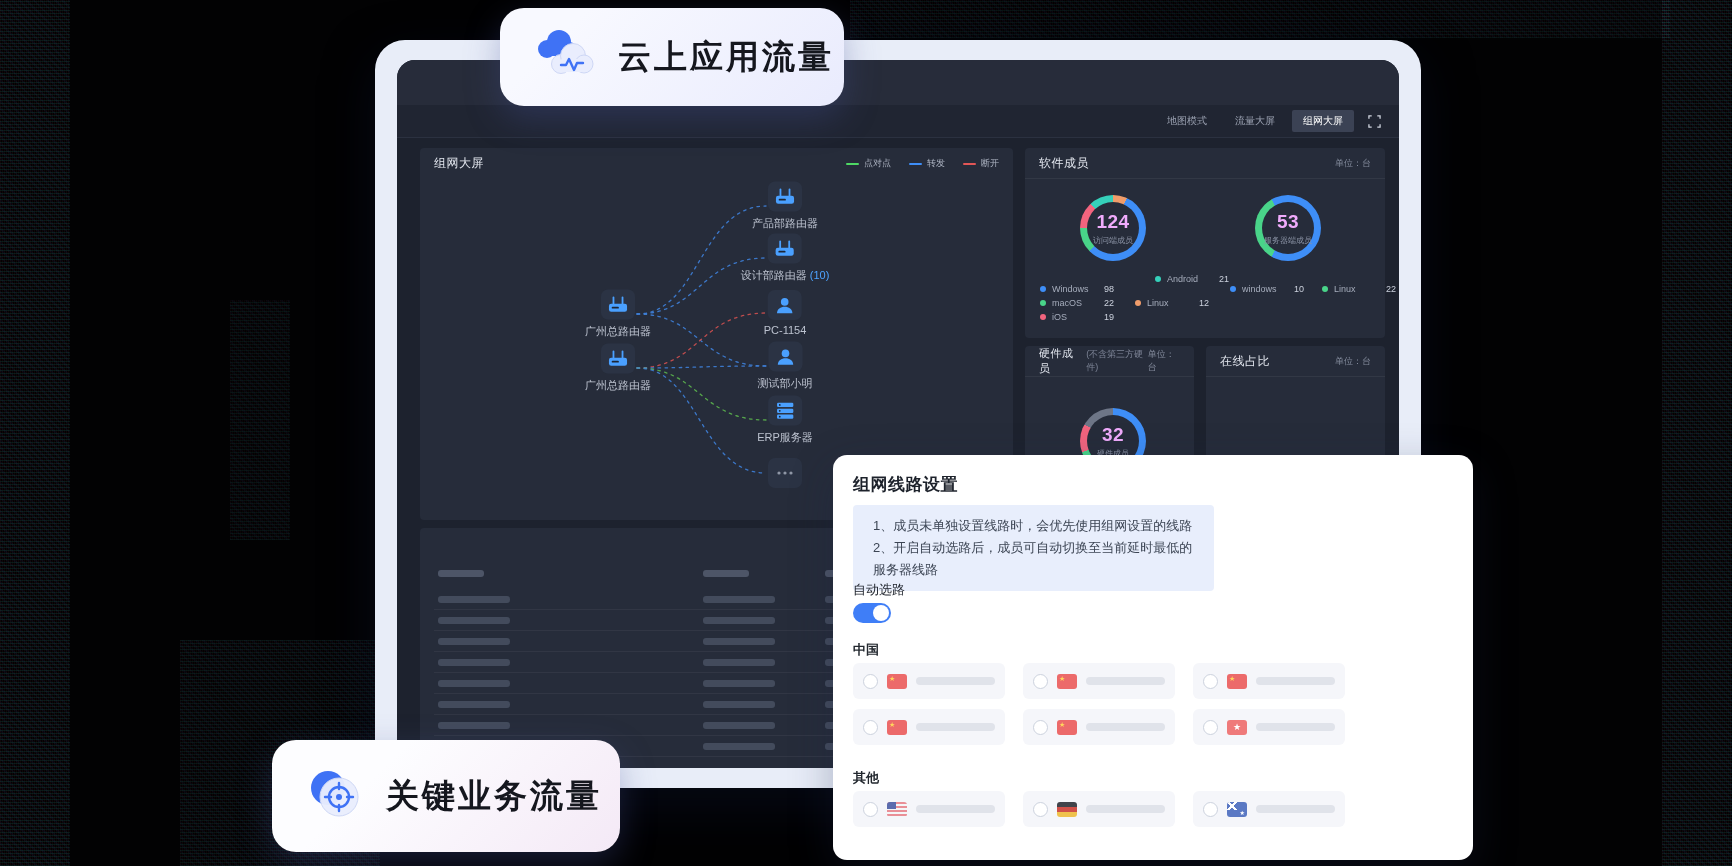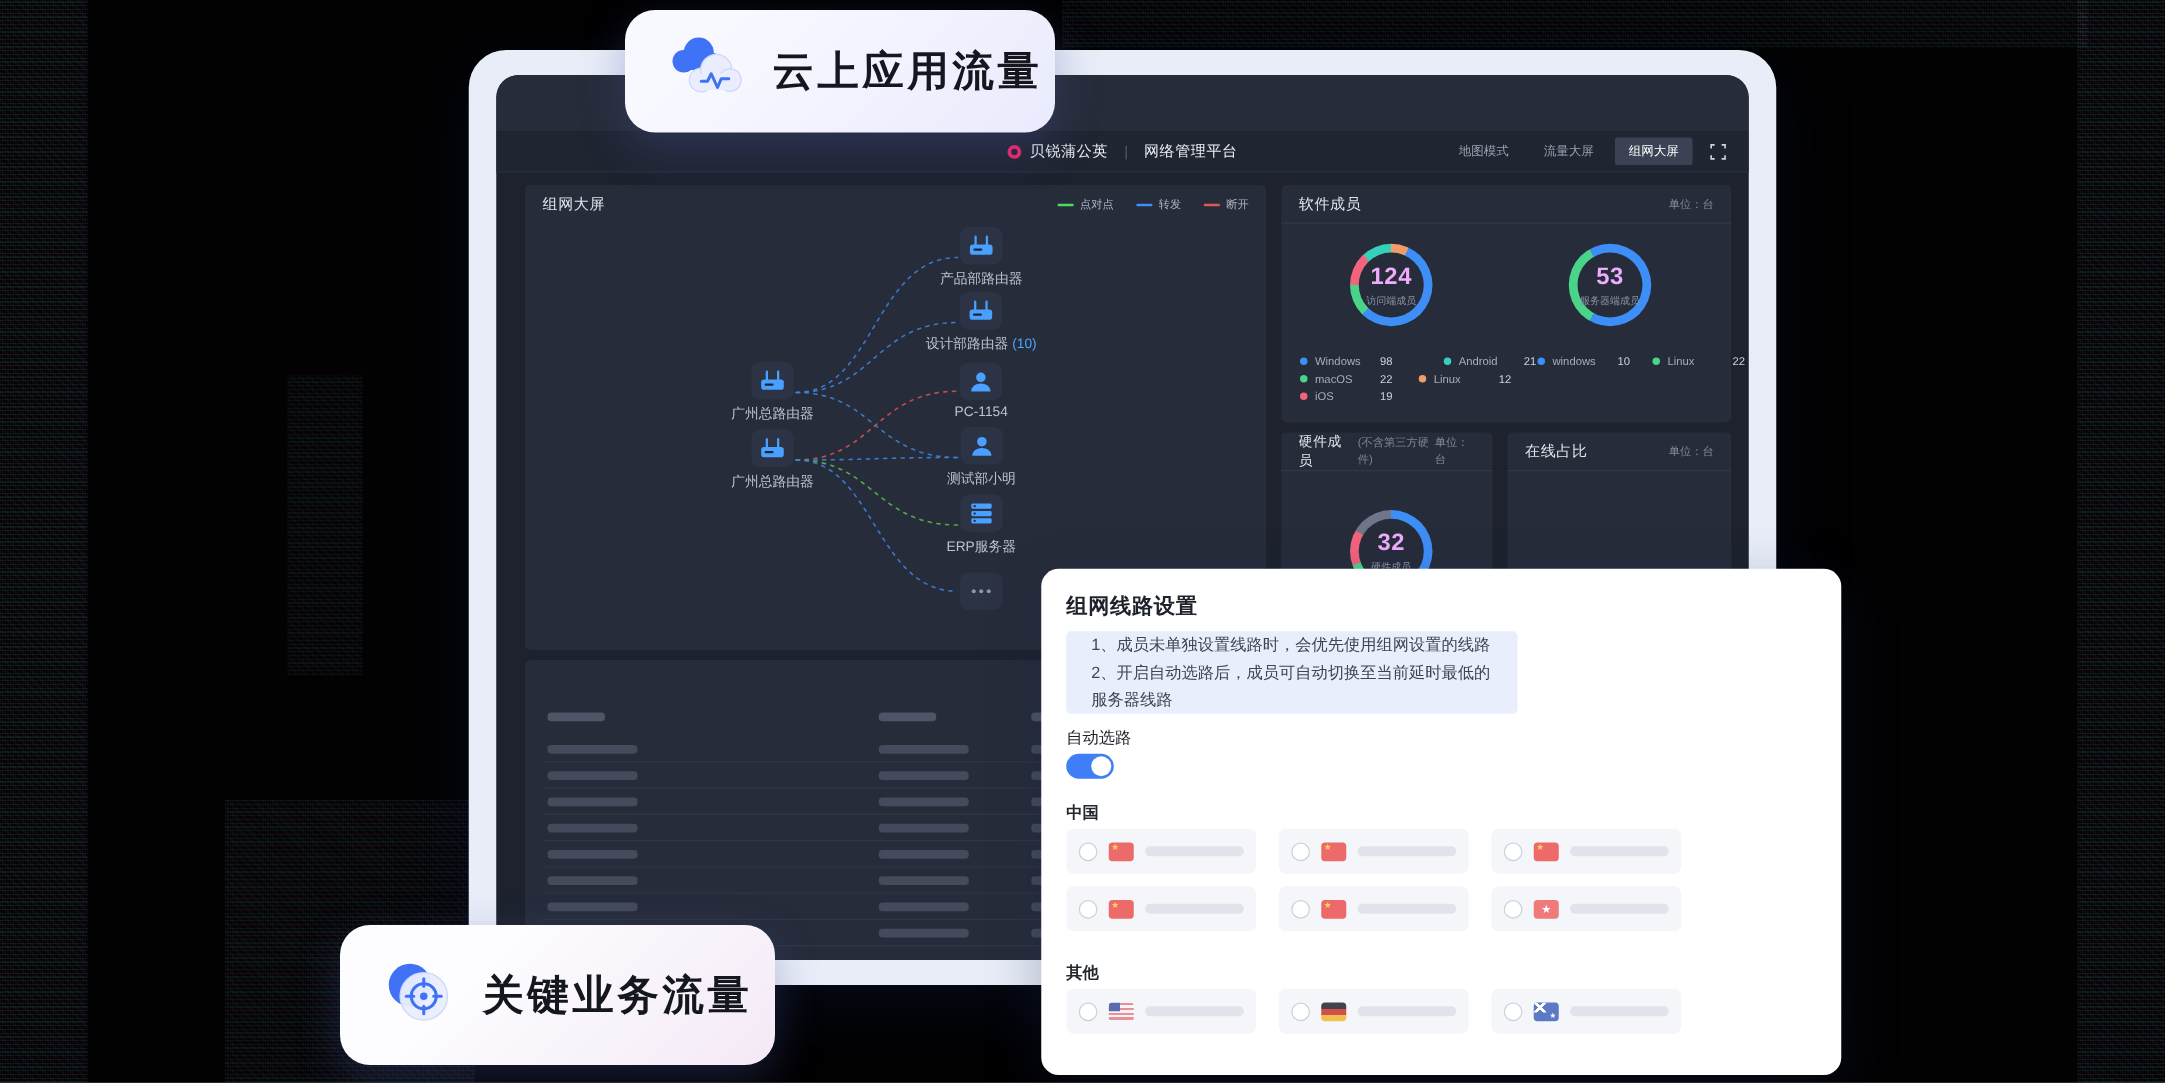--- a/index.html
+++ b/index.html
@@ -56,21 +56,21 @@
   .leg-val{font-size:9px;color:#ccd2de;}
   
   .sk-bar{position:absolute;height:7px;border-radius:3px;background:#434b5c;}
   .sk-bar.hd{background:#4d5567;}
   .a-div{position:absolute;left:14px;right:14px;height:1px;background:rgba(255,255,255,.05);}
   
   .settings{position:absolute;left:833px;top:455px;width:640px;height:405px;border-radius:14px;
             background:#ffffff;box-shadow:0 14px 44px rgba(25,35,70,.30);}
   .s-title{position:absolute;left:20px;top:18px;font-size:17px;font-weight:700;color:#1d222b;letter-spacing:.5px;}
   .s-note{position:absolute;left:20px;top:50px;width:361px;background:#e8eefc;border-radius:4px;
-          padding:0 20px;box-sizing:border-box;}
+          padding:10px 20px;box-sizing:border-box;}
   .s-note div{font-size:13px;color:#3c4554;line-height:22px;}
   .s-switch-label{position:absolute;left:20px;top:126px;font-size:13px;color:#20252e;}
   .toggle{position:absolute;left:20px;top:148px;width:38px;height:20px;border-radius:10px;background:#3f7ef7;cursor:pointer;}
   .toggle .knob{position:absolute;right:2px;top:2px;width:16px;height:16px;border-radius:50%;background:#fff;}
   .s-sec{position:absolute;left:20px;font-size:13px;font-weight:700;color:#23282f;}
   .opt-grid{position:absolute;left:20px;width:493px;display:grid;grid-template-columns:repeat(3,152px);gap:10px 18px;}
   .opt-card{height:36px;background:#f5f6fa;border-radius:6px;display:flex;align-items:center;gap:9px;padding:0 10px;cursor:pointer;}
   .radio{width:15px;height:15px;border-radius:50%;border:1px solid #ccd2de;background:#fff;box-sizing:border-box;flex:0 0 auto;}
   .flag{position:relative;width:20px;height:15px;border-radius:3px;overflow:hidden;flex:0 0 auto;}
   .opt-sk{width:88px;height:8px;border-radius:4px;background:#e0e3ea;}
@@ -107,26 +107,20 @@
   <div class="noise" style="left:180px;top:640px;width:200px;height:226px;opacity:.3;"></div>
   <div class="noise" style="left:850px;top:0;width:820px;height:38px;opacity:.28;"></div>
   <div class="noise" style="left:230px;top:300px;width:60px;height:240px;opacity:.25;"></div>
 
   <div class="frame"></div>
 
   <div class="dash">
     <div class="dash-topstrip"></div>
 
     <div class="dash-header">
-      <div class="brand-wrap">
-        <span class="logo-ring"></span>
-        <span class="brand-txt">贝锐蒲公英</span>
-        <span class="brand-sep">｜</span>
-        <span class="brand-txt">网络管理平台</span>
-      </div>
       <div class="nav-wrap" id="nav-wrap">
 
       <div class="nav-btn">地图模式</div>
           <div class="nav-btn">流量大屏</div>
           <div class="nav-btn active">组网大屏</div>
           <svg class="fs-icon" viewBox="0 0 14 14">
             <path d="M1 4V1h3M10 1h3v3M13 10v3h-3M4 13H1v-3" fill="none" stroke="#cfd4de" stroke-width="1.4"></path>
           </svg>
         </div>
     </div>
@@ -288,21 +282,21 @@
             <div class="hole">
               <div class="dval">53</div>
               <div class="dlab">服务器端成员</div>
             </div>
           </div>
           <div class="leg-item" style="left: 15px; top: 106px;">
             <span class="leg-dot" style="background: rgb(62, 142, 247);"></span>
             <span class="leg-name">Windows</span>
             <span class="leg-val">98</span>
           </div>
-          <div class="leg-item" style="left: 110px; top: 106px; padding-left: 20px;">
+          <div class="leg-item" style="left: 110px; top: 96px; padding-left: 20px;">
             <span class="leg-dot" style="background: rgb(53, 208, 186);"></span>
             <span class="leg-name">Android</span>
             <span class="leg-val">21</span>
           </div>
           <div class="leg-item" style="left: 15px; top: 120px;">
             <span class="leg-dot" style="background: rgb(73, 212, 137);"></span>
             <span class="leg-name">macOS</span>
             <span class="leg-val">22</span>
           </div>
           <div class="leg-item" style="left: 110px; top: 120px;">

